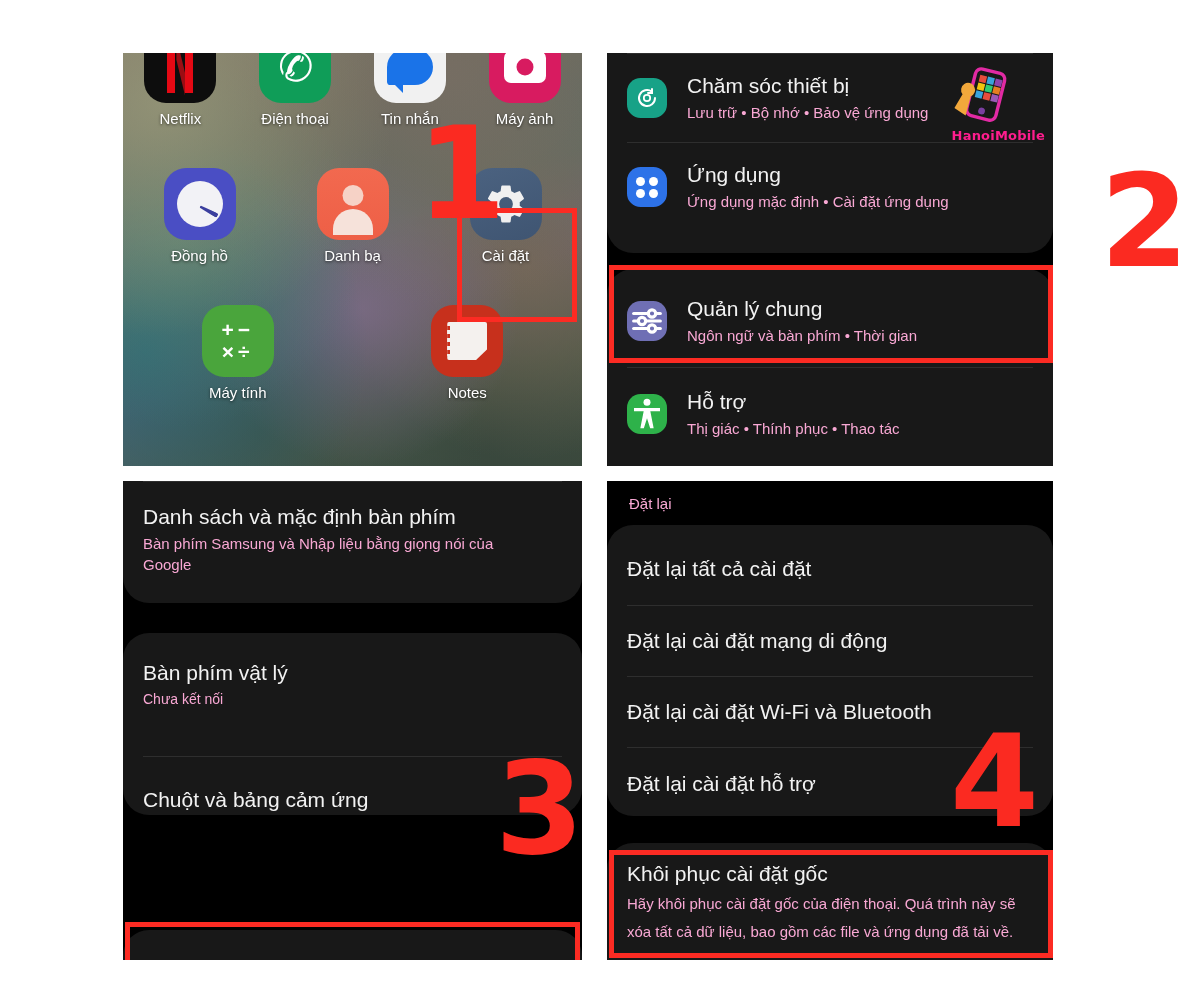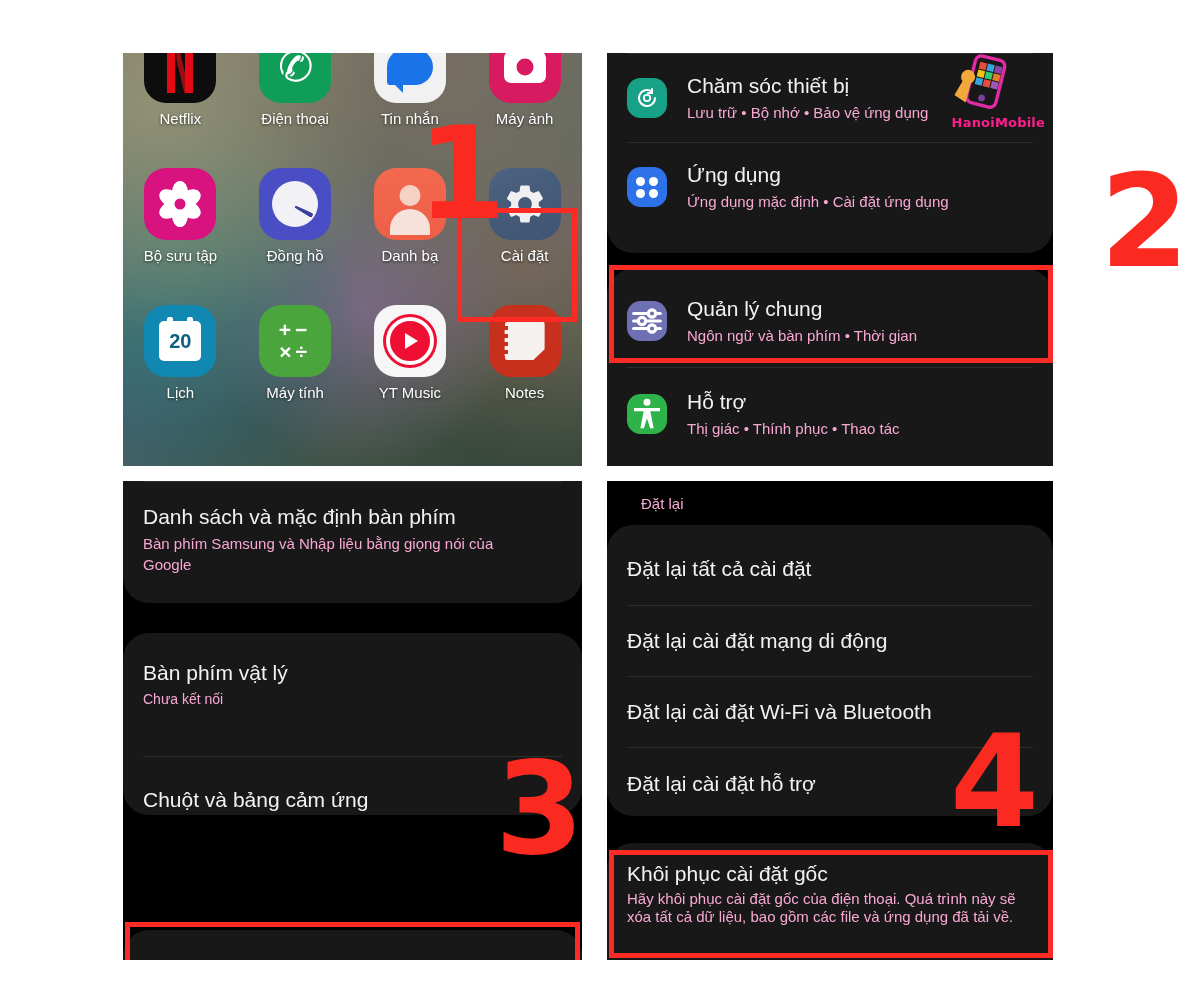--- a/index.html
+++ b/index.html
@@ -163,34 +163,20 @@
             <div class="body">
                 <div class="lens"></div>
               </div>
           </div>
           <div class="applabel">Máy ảnh</div>
         </div>
       </div>
 
       <div class="approw">
         <div class="appcell">
-          <div class="icon sq ic-gal">
-            <div class="flower">
-              <div class="pet" style="transform:rotate(0deg)"></div>
-              <div class="pet" style="transform:rotate(60deg)"></div>
-              <div class="pet" style="transform:rotate(120deg)"></div>
-              <div class="pet" style="transform:rotate(180deg)"></div>
-              <div class="pet" style="transform:rotate(240deg)"></div>
-              <div class="pet" style="transform:rotate(300deg)"></div>
-              <div class="ctr"></div>
-            </div>
-          </div>
-          <div class="applabel">Bộ sưu tập</div>
-        </div>
-        <div class="appcell">
           <div class="icon sq ic-clock">
             <div class="face">
                 <div class="hand"></div>
               </div>
           </div>
           <div class="applabel">Đồng hồ</div>
         </div>
         <div class="appcell">
           <div class="icon sq ic-cont">
             <div class="head"></div>
@@ -203,42 +189,24 @@
             <svg width="46" height="46" viewBox="0 0 24 24" fill="#f0f0f0">
               <path d="M19.14 12.94a7.07 7.07 0 0 0 0-1.88l2.03-1.58a.5.5 0 0 0 .12-.64l-1.92-3.32a.5.5 0 0 0-.61-.22l-2.39.96a7.03 7.03 0 0 0-1.62-.94l-.36-2.54a.5.5 0 0 0-.5-.42h-3.84a.5.5 0 0 0-.5.42l-.36 2.54c-.59.24-1.13.56-1.62.94l-2.39-.96a.5.5 0 0 0-.61.22L2.65 8.84a.5.5 0 0 0 .12.64l2.03 1.58a7.07 7.07 0 0 0 0 1.88l-2.03 1.58a.5.5 0 0 0-.12.64l1.92 3.32c.13.22.39.31.61.22l2.39-.96c.49.38 1.03.7 1.62.94l.36 2.54c.04.24.25.42.5.42h3.84c.25 0 .46-.18.5-.42l.36-2.54c.59-.24 1.13-.56 1.62-.94l2.39.96c.22.09.48 0 .61-.22l1.92-3.32a.5.5 0 0 0-.12-.64l-2.03-1.58zM12 15.6A3.6 3.6 0 1 1 12 8.4a3.6 3.6 0 0 1 0 7.2z"></path>
             </svg>
           </div>
           <div class="applabel">Cài đặt</div>
         </div>
       </div>
 
       <div class="approw">
         <div class="appcell">
-          <div class="icon sq ic-cal">
-            <div class="sheet">
-                <span>20</span>
-              </div>
-          </div>
-          <div class="applabel">Lịch</div>
-        </div>
-        <div class="appcell">
           <div class="icon sq ic-calc">
             <div class="ops">+−<br>×÷</div>
           </div>
           <div class="applabel">Máy tính</div>
-        </div>
-        <div class="appcell">
-          <div class="icon sq ic-yt">
-            <div class="ring">
-                <div class="inner">
-                  <div class="tri"></div>
-                </div>
-              </div>
-          </div>
-          <div class="applabel">YT Music</div>
         </div>
         <div class="appcell">
           <div class="icon sq ic-notes">
               <div class="pg"></div>
             </div>
           <div class="applabel">Notes</div>
         </div>
       </div>
     </div>
 
@@ -312,21 +280,21 @@
         </div>
         <div class="rowtext">
           <div class="rtitle">Hỗ trợ</div>
           <div class="rsub">Thị giác • Thính phục • Thao tác</div>
         </div>
       </div>
     </div>
 
     <div class="hl" style="left:2px;top:212px;width:444px;height:98px;"></div>
 
-    <div class="wm" style="right:8px;top:0;text-align:right;">
+    <div class="wm" style="right:8px;top:13px;text-align:right;">
       <svg width="62" height="62" viewBox="0 0 62 62">
         <g transform="rotate(14 31 31)">
           <rect x="18" y="4" width="30" height="48" rx="6" fill="none" stroke="#e22aa4" stroke-width="3.4"></rect>
           <rect x="23" y="10" width="7" height="7" fill="#e74c3c"></rect>
           <rect x="31" y="10" width="7" height="7" fill="#3aa3dc"></rect>
           <rect x="39" y="10" width="7" height="7" fill="#8e44ad"></rect>
           <rect x="23" y="18" width="7" height="7" fill="#f1c40f"></rect>
           <rect x="31" y="18" width="7" height="7" fill="#2ecc71"></rect>
           <rect x="39" y="18" width="7" height="7" fill="#e67e22"></rect>
           <rect x="23" y="26" width="7" height="7" fill="#3aa3dc"></rect>
@@ -379,21 +347,21 @@
     </div>
 
     <div class="hl" style="left:2px;top:441px;width:455px;height:90px;"></div>
   </div>
 
   <div class="step" style="left:495px;top:745px;font-size:128px;">3</div>
 
   <div class="panel" id="panel4">
 
     <div class="row" style="height:44px;padding-left:22px;">
-      <div class="rsub" style="font-size:15px;margin:12px;">Đặt lại</div>
+      <div class="rsub" style="font-size:15px;margin:0;">Đặt lại</div>
     </div>
 
     <div class="card" style="position:absolute;left:0;top:44px;width:446px;height:291px;border-radius:26px;">
 
       <div class="row" style="height:72px;padding-top:8px;">
         <div class="rowtext">
             <div class="rtitle">Đặt lại tất cả cài đặt</div>
           </div>
       </div>
       <div class="divider"></div>
@@ -416,21 +384,21 @@
         <div class="rowtext">
             <div class="rtitle">Đặt lại cài đặt hỗ trợ</div>
           </div>
       </div>
     </div>
 
     <div class="card" style="position:absolute;left:0;top:362px;width:446px;height:117px;border-radius:26px 26px 0 0;">
       <div class="row" style="height:117px;align-items:flex-start;padding-top:18px;padding-right:26px;">
         <div class="rowtext">
           <div class="rtitle">Khôi phục cài đặt gốc</div>
-          <div class="rsub" style="line-height:18px;">Hãy khôi phục cài đặt gốc của điện thoại. Quá trình này sẽ xóa tất cả dữ liệu, bao gồm các file và ứng dụng đã tải về.</div>
+          <div class="rsub" style="line-height:28px;">Hãy khôi phục cài đặt gốc của điện thoại. Quá trình này sẽ xóa tất cả dữ liệu, bao gồm các file và ứng dụng đã tải về.</div>
         </div>
       </div>
     </div>
 
     <div class="hl" style="left:2px;top:369px;width:444px;height:108px;"></div>
   </div>
 
   <div class="step" style="left:950px;top:718px;font-size:128px;">4</div>
 
 </div>

